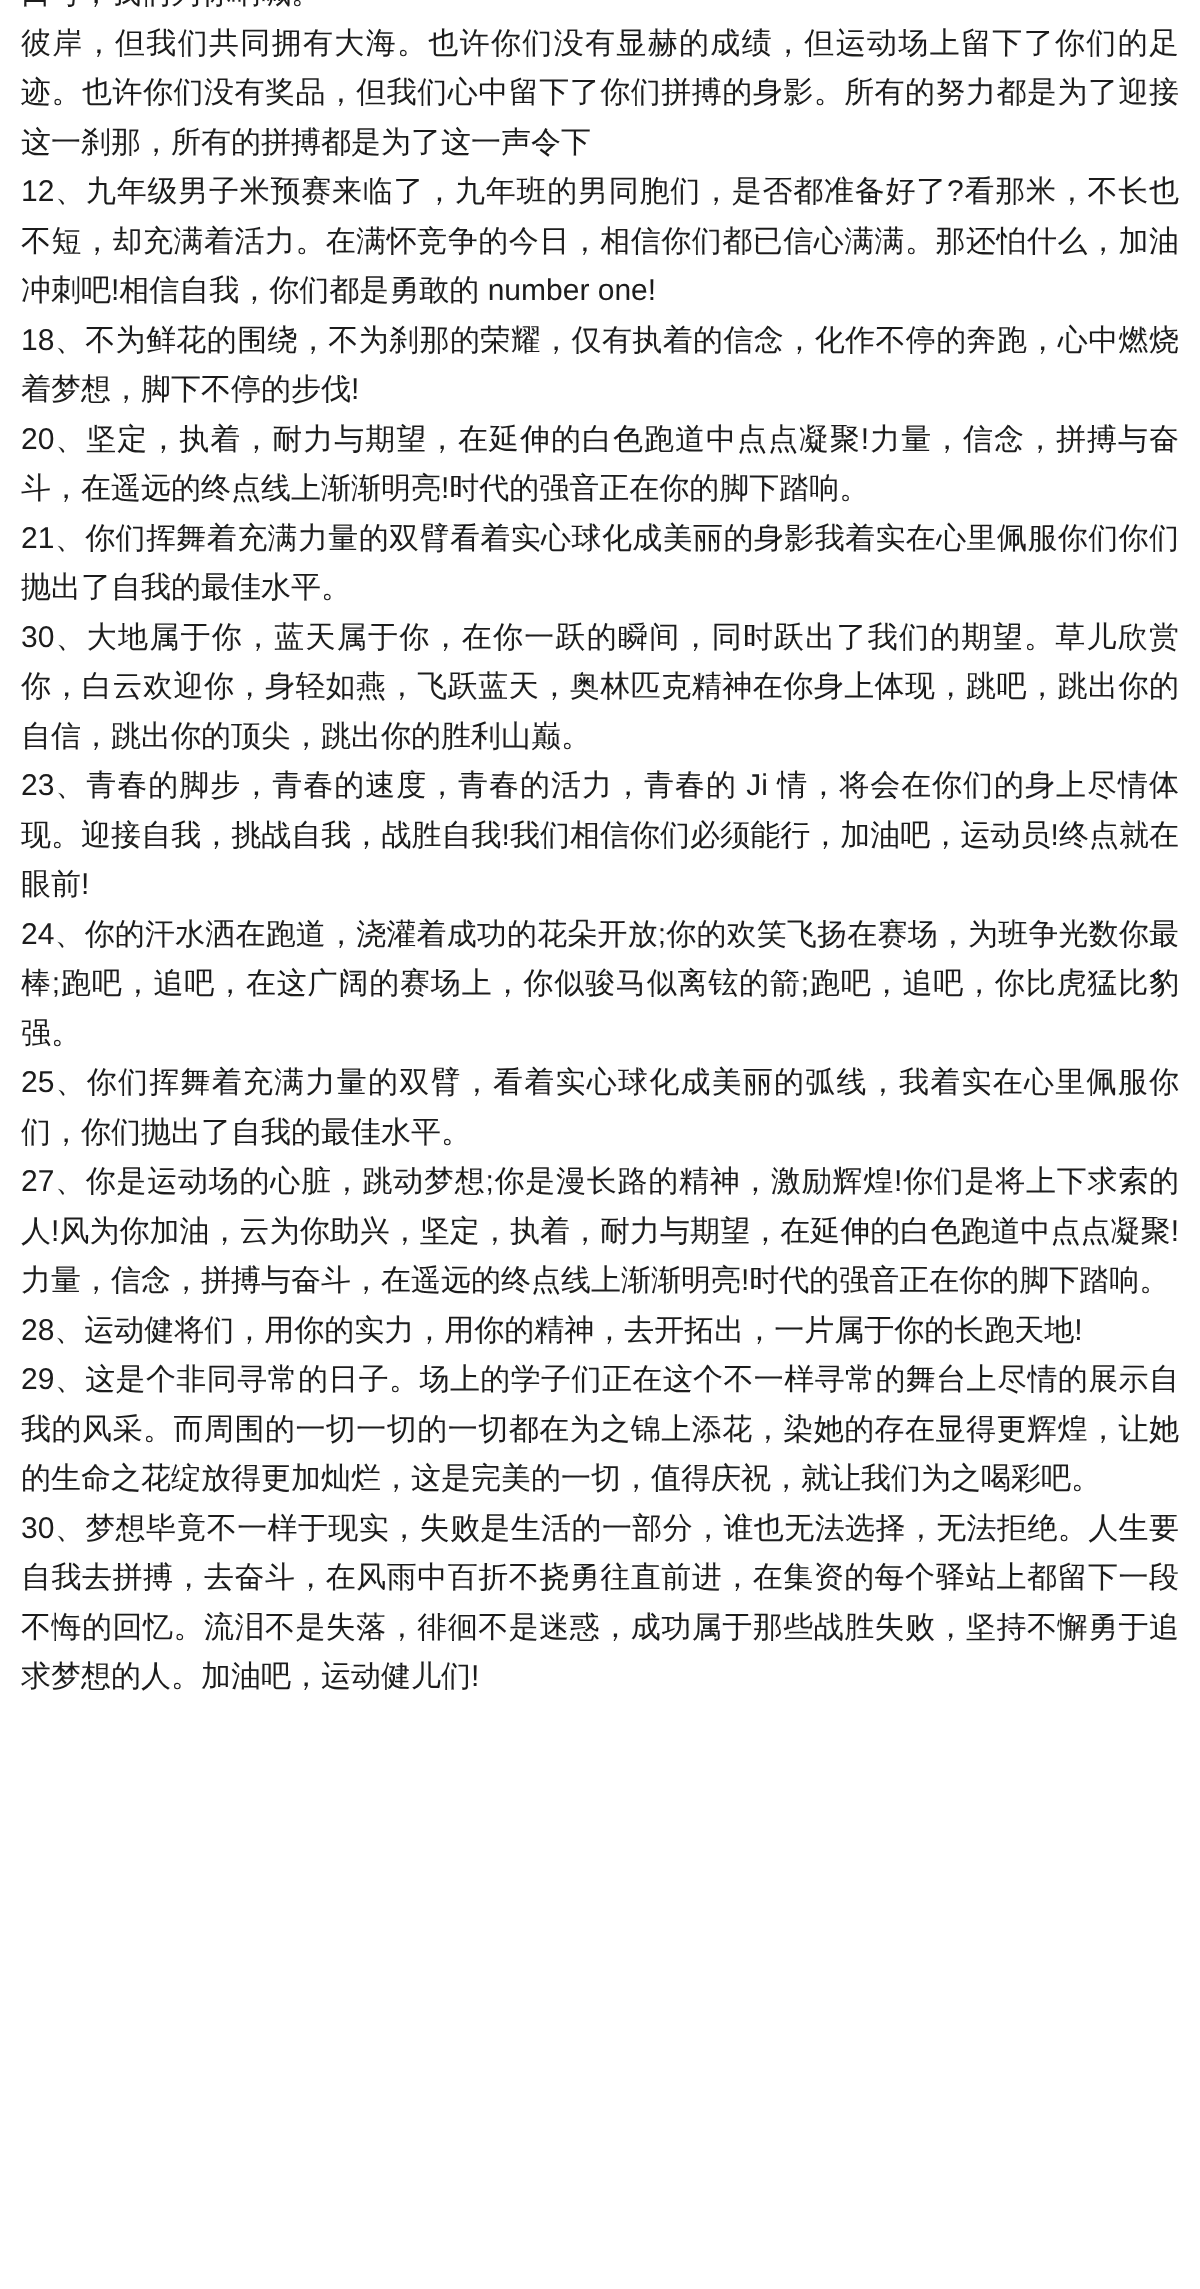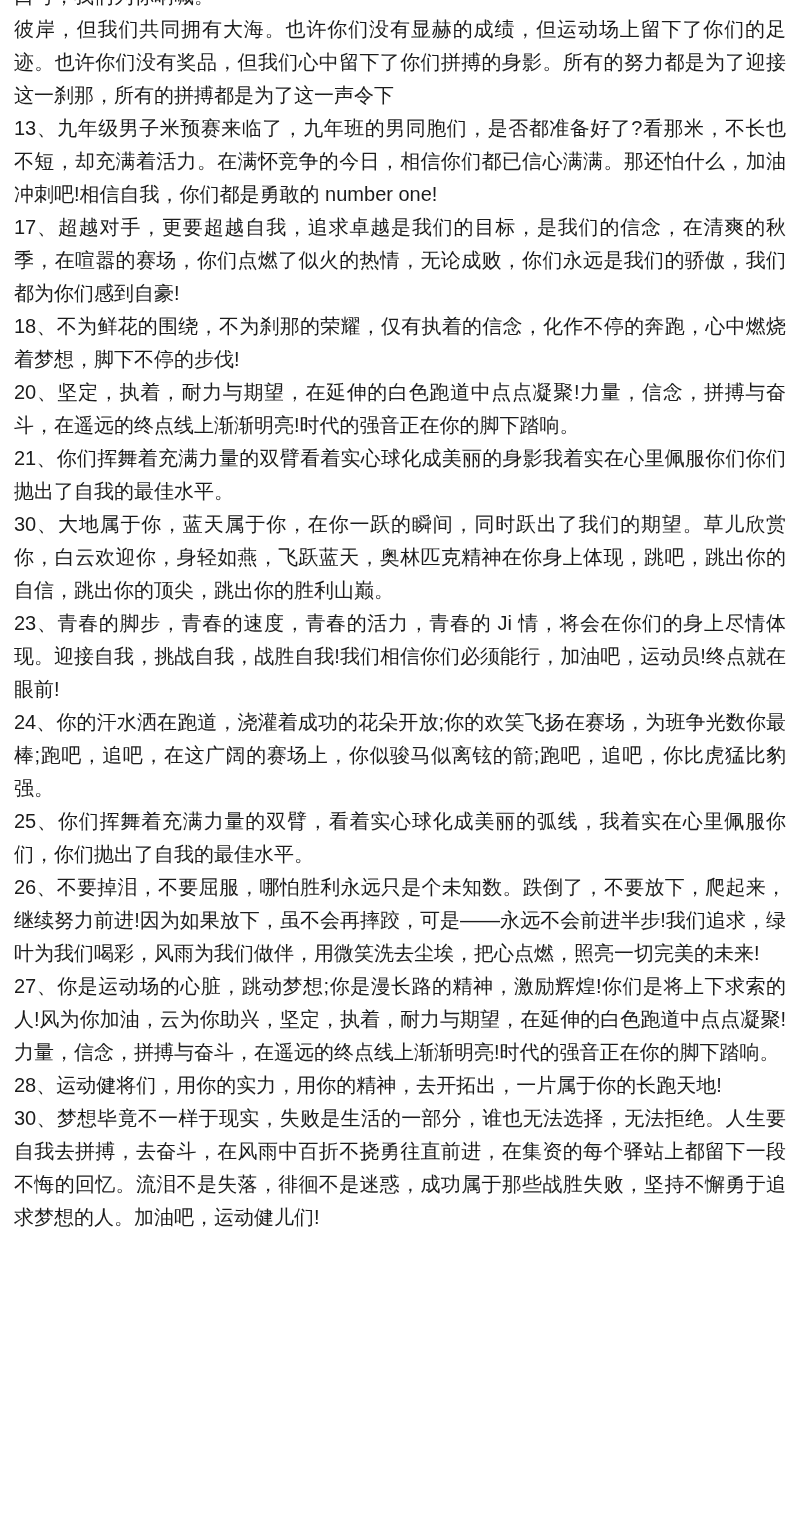--- a/index.html
+++ b/index.html
@@ -42,28 +42,27 @@
 <body>
 
 <div class="doc">
 
   <div class="top-clip">
     <span class="clipped-line">口号，我们为你呐喊。</span>
   </div>
 
   <div id="paragraphs">
       <p class="para gap-before">彼岸，但我们共同拥有大海。也许你们没有显赫的成绩，但运动场上留下了你们的足迹。也许你们没有奖品，但我们心中留下了你们拼搏的身影。所有的努力都是为了迎接这一刹那，所有的拼搏都是为了这一声令下</p>
-      <p class="para">13、九年级男子米预赛来临了，九年班的男同胞们，是否都准备好了?看那米，不长也不短，却充满着活力。在满怀竞争的今日，相信你们都已信心满满。那还怕什么，加油冲刺吧!相信自我，你们都是勇敢的 number one!</p>
-      <p class="para">17、超越对手，更要超越自我，追求卓越是我们的目标，是我们的信念，在清爽的秋季，在喧嚣的赛场，你们点燃了似火的热情，无论成败，你们永远是我们的骄傲，我们都为你们感到自豪!</p>
+      <p class="para">12、九年级男子米预赛来临了，九年班的男同胞们，是否都准备好了?看那米，不长也不短，却充满着活力。在满怀竞争的今日，相信你们都已信心满满。那还怕什么，加油冲刺吧!相信自我，你们都是勇敢的 number one!</p>
       <p class="para">18、不为鲜花的围绕，不为刹那的荣耀，仅有执着的信念，化作不停的奔跑，心中燃烧着梦想，脚下不停的步伐!</p>
       <p class="para">20、坚定，执着，耐力与期望，在延伸的白色跑道中点点凝聚!力量，信念，拼搏与奋斗，在遥远的终点线上渐渐明亮!时代的强音正在你的脚下踏响。</p>
       <p class="para">21、你们挥舞着充满力量的双臂看着实心球化成美丽的身影我着实在心里佩服你们你们抛出了自我的最佳水平。</p>
       <p class="para">30、大地属于你，蓝天属于你，在你一跃的瞬间，同时跃出了我们的期望。草儿欣赏你，白云欢迎你，身轻如燕，飞跃蓝天，奥林匹克精神在你身上体现，跳吧，跳出你的自信，跳出你的顶尖，跳出你的胜利山巅。</p>
       <p class="para">23、青春的脚步，青春的速度，青春的活力，青春的 Ji 情，将会在你们的身上尽情体现。迎接自我，挑战自我，战胜自我!我们相信你们必须能行，加油吧，运动员!终点就在眼前!</p>
       <p class="para">24、你的汗水洒在跑道，浇灌着成功的花朵开放;你的欢笑飞扬在赛场，为班争光数你最棒;跑吧，追吧，在这广阔的赛场上，你似骏马似离铉的箭;跑吧，追吧，你比虎猛比豹强。</p>
       <p class="para">25、你们挥舞着充满力量的双臂，看着实心球化成美丽的弧线，我着实在心里佩服你们，你们抛出了自我的最佳水平。</p>
-      <p class="para">26、不要掉泪，不要屈服，哪怕胜利永远只是个未知数。跌倒了，不要放下，爬起来，继续努力前进!因为如果放下，虽不会再摔跤，可是——永远不会前进半步!我们追求，绿叶为我们喝彩，风雨为我们做伴，用微笑洗去尘埃，把心点燃，照亮一切完美的未来!</p>
       <p class="para">27、你是运动场的心脏，跳动梦想;你是漫长路的精神，激励辉煌!你们是将上下求索的人!风为你加油，云为你助兴，坚定，执着，耐力与期望，在延伸的白色跑道中点点凝聚!力量，信念，拼搏与奋斗，在遥远的终点线上渐渐明亮!时代的强音正在你的脚下踏响。</p>
       <p class="para">28、运动健将们，用你的实力，用你的精神，去开拓出，一片属于你的长跑天地!</p>
+      <p class="para">29、这是个非同寻常的日子。场上的学子们正在这个不一样寻常的舞台上尽情的展示自我的风采。而周围的一切一切的一切都在为之锦上添花，染她的存在显得更辉煌，让她的生命之花绽放得更加灿烂，这是完美的一切，值得庆祝，就让我们为之喝彩吧。</p>
       <p class="para">30、梦想毕竟不一样于现实，失败是生活的一部分，谁也无法选择，无法拒绝。人生要自我去拼搏，去奋斗，在风雨中百折不挠勇往直前进，在集资的每个驿站上都留下一段不悔的回忆。流泪不是失落，徘徊不是迷惑，成功属于那些战胜失败，坚持不懈勇于追求梦想的人。加油吧，运动健儿们!</p>
     </div>
 
 </div>
 
 </body></html>

